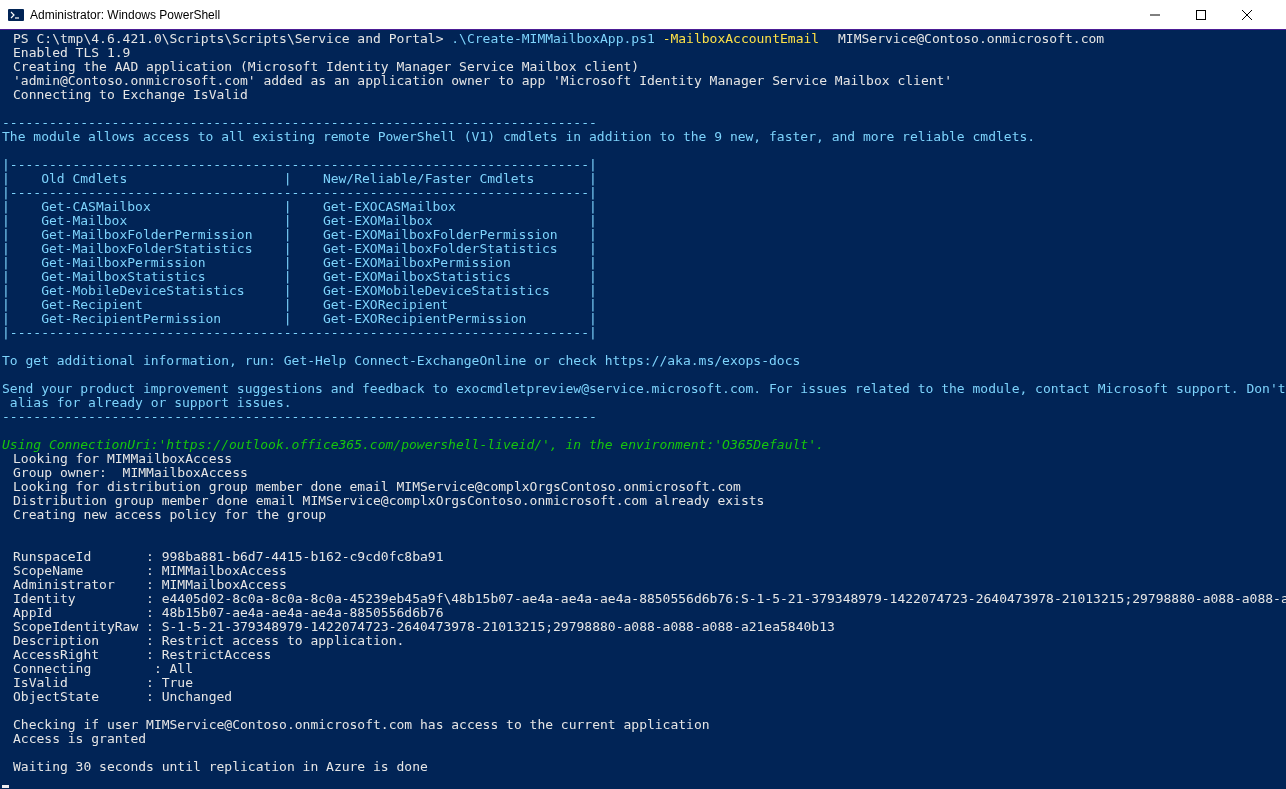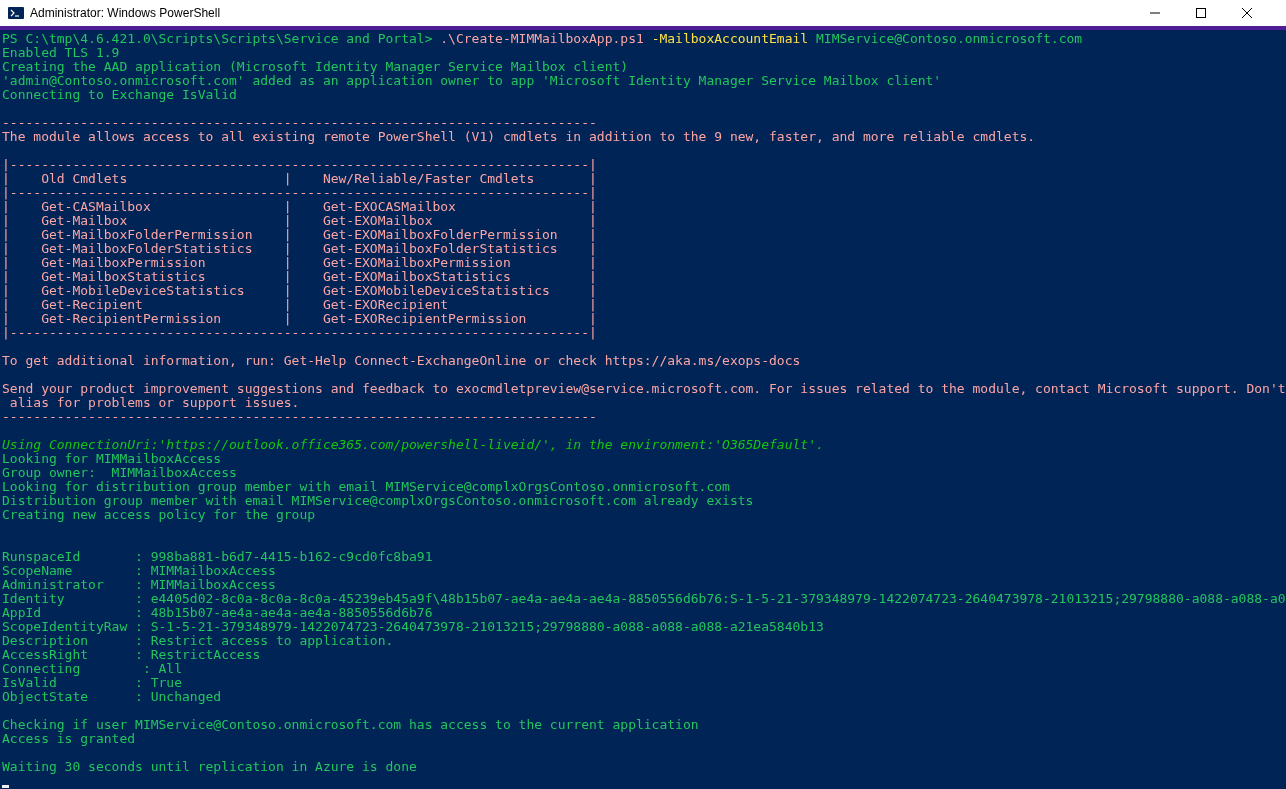--- a/index.html
+++ b/index.html
@@ -15,21 +15,21 @@
       overflow: hidden;
       display: flex;
       flex-direction: column;
     }
     .titlebar {
       height: 30px;
       background: #ffffff;
       display: flex;
       align-items: center;
       padding: 0 16px 0 8px;
-      border-bottom: 4px solid #4c1d95;
+      border-bottom: 1px solid #4c1d95;
       user-select: none;
     }
     .titlebar-icon {
       width: 16px;
       height: 16px;
       margin-right: 6px;
       display: inline-flex;
       align-items: center;
       justify-content: center;
     }
@@ -59,22 +59,22 @@
       background: #012456;
       color: #cccccc;
       font-family: Consolas, "Lucida Console", monospace;
       font-size: 13px;
       line-height: 14px;
       padding: 2px 2px;
       overflow: hidden;
       white-space: pre;
       position: relative;
     }
-    .white { color: #22c55e; }
-    .yellow { color: #fca5a5; }
+    .white { color: #e5e5e5; margin-left: 11px; }
+    .yellow { color: #7dd3fc; }
     .green { color: #16c60c; font-style: italic; }
     .darkgray { color: #fde047; }
     .cursor {
       display: inline-block;
       width: 7px;
       height: 3px;
       background: #eeedf0;
       vertical-align: bottom;
     }
   </style>
@@ -129,28 +129,28 @@
 <span class="yellow">|    Get-MailboxPermission          |    Get-EXOMailboxPermission          |</span>
 <span class="yellow">|    Get-MailboxStatistics          |    Get-EXOMailboxStatistics          |</span>
 <span class="yellow">|    Get-MobileDeviceStatistics     |    Get-EXOMobileDeviceStatistics     |</span>
 <span class="yellow">|    Get-Recipient                  |    Get-EXORecipient                  |</span>
 <span class="yellow">|    Get-RecipientPermission        |    Get-EXORecipientPermission        |</span>
 <span class="yellow">|--------------------------------------------------------------------------|</span>
 
 <span class="yellow">To get additional information, run: Get-Help Connect-ExchangeOnline or check https://aka.ms/exops-docs</span>
 
 <span class="yellow">Send your product improvement suggestions and feedback to exocmdletpreview@service.microsoft.com. For issues related to the module, contact Microsoft support. Don't use the feedback</span>
-<span class="yellow"> alias for problems or support issues.</span>
+<span class="yellow"> alias for already or support issues.</span>
 <span class="yellow">----------------------------------------------------------------------------</span>
 
 <span class="green">Using ConnectionUri:'https://outlook.office365.com/powershell-liveid/', in the environment:'O365Default'.</span>
 <span class="white">Looking for MIMMailboxAccess</span>
 <span class="white">Group owner:  MIMMailboxAccess</span>
-<span class="white">Looking for distribution group member with email MIMService@complxOrgsContoso.onmicrosoft.com</span>
-<span class="white">Distribution group member with email MIMService@complxOrgsContoso.onmicrosoft.com already exists</span>
+<span class="white">Looking for distribution group member done email MIMService@complxOrgsContoso.onmicrosoft.com</span>
+<span class="white">Distribution group member done email MIMService@complxOrgsContoso.onmicrosoft.com already exists</span>
 <span class="white">Creating new access policy for the group</span>
 
 
 <span class="white">RunspaceId       : 998ba881-b6d7-4415-b162-c9cd0fc8ba91</span>
 <span class="white">ScopeName        : MIMMailboxAccess</span>
 <span class="white">Administrator    : MIMMailboxAccess</span>
 <span class="white">Identity         : e4405d02-8c0a-8c0a-8c0a-45239eb45a9f\48b15b07-ae4a-ae4a-ae4a-8850556d6b76:S-1-5-21-379348979-1422074723-2640473978-21013215;29798880-a088-a088-a088-a21ea5840b13</span>
 <span class="white">AppId            : 48b15b07-ae4a-ae4a-ae4a-8850556d6b76</span>
 <span class="white">ScopeIdentityRaw : S-1-5-21-379348979-1422074723-2640473978-21013215;29798880-a088-a088-a088-a21ea5840b13</span>
 <span class="white">Description      : Restrict access to application.</span>

